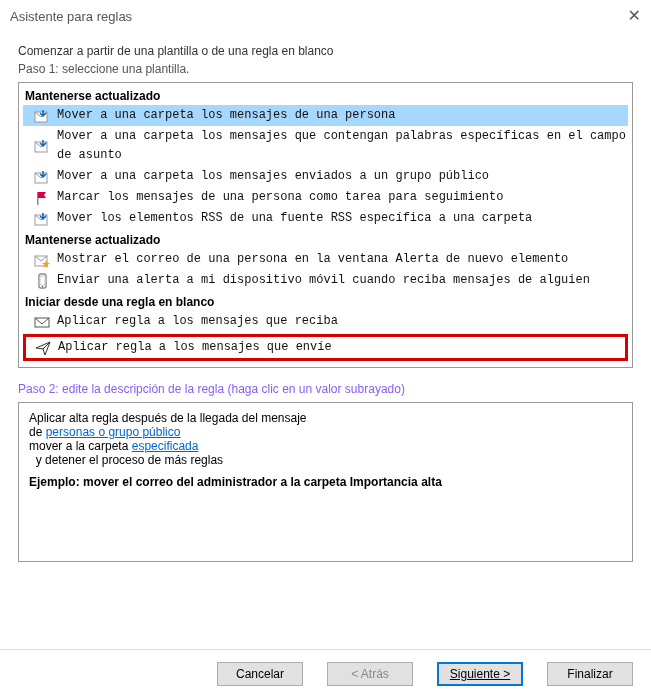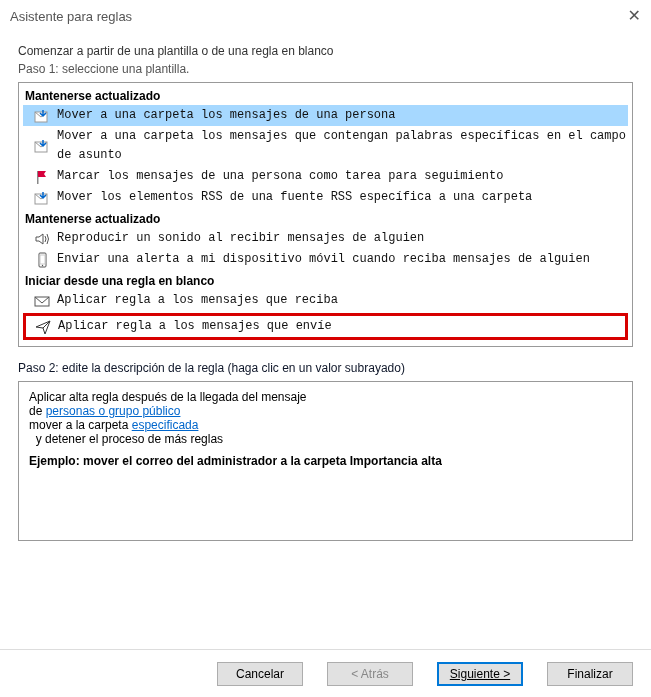--- a/index.html
+++ b/index.html
@@ -71,21 +71,21 @@
     justify-content: center;
     margin-right: 6px;
     flex-shrink: 0;
   }
   .highlight-wrap {
     border: 3px solid #d70000;
     margin: 2px 0 0 0;
     padding: 0;
   }
   .step2-label {
-    color: #0f172a;
+    color: #8b5cf6;
     margin: 14px 0 6px 0;
   }
   .desc-box {
     border: 1px solid #999;
     padding: 8px 10px;
     background: #fff;
     min-height: 160px;
   }
   .desc-box .link {
     color: #0066cc;
@@ -161,20 +161,30 @@
       <span class="icon">
         <svg width="16" height="16">
             <rect x="1" y="4" width="12" height="10" fill="#fff" stroke="#999"></rect>
             <path d="M1 4 L7 9 L13 4" fill="none" stroke="#999"></path>
             <path d="M9 2 L9 7 M6 5 L9 8 L12 5" fill="none" stroke="#0066cc" stroke-width="1.5"></path>
           </svg>
       </span>
       <span>Mover a una carpeta los mensajes que contengan palabras específicas en el campo de asunto</span>
     </div>
 
+    <div class="rule-item">
+      <span class="icon">
+        <svg width="16" height="16">
+            <rect x="1" y="4" width="12" height="10" fill="#fff" stroke="#999"></rect>
+            <path d="M1 4 L7 9 L13 4" fill="none" stroke="#999"></path>
+            <path d="M9 2 L9 7 M6 5 L9 8 L12 5" fill="none" stroke="#0066cc" stroke-width="1.5"></path>
+          </svg>
+      </span>
+      <span>Mover a una carpeta los mensajes enviados a un grupo público</span>
+    </div>
 
     <div class="rule-item">
       <span class="icon">
         <svg width="16" height="16">
             <rect x="3" y="2" width="1.5" height="13" fill="#888"></rect>
             <path d="M4 2 L12 2 L10 5 L12 8 L4 8 Z" fill="#d7003c"></path>
           </svg>
       </span>
       <span>Marcar los mensajes de una persona como tarea para seguimiento</span>
     </div>
@@ -185,30 +195,31 @@
             <rect x="1" y="4" width="12" height="10" fill="#fff" stroke="#999"></rect>
             <path d="M1 4 L7 9 L13 4" fill="none" stroke="#999"></path>
             <path d="M9 2 L9 7 M6 5 L9 8 L12 5" fill="none" stroke="#0066cc" stroke-width="1.5"></path>
           </svg>
       </span>
       <span>Mover los elementos RSS de una fuente RSS específica a una carpeta</span>
     </div>
 
     <div class="section-header">Mantenerse actualizado</div>
 
-
-    <div class="rule-item">
-      <span class="icon">
-        <svg width="16" height="16">
-            <path d="M2 6 L5 6 L9 3 L9 13 L5 10 L2 10 Z" fill="none" stroke="#555"></path>
-            <path d="M11 5 Q13 8 11 11 M13 3 Q16 8 13 13" fill="none" stroke="#555"></path>
-          </svg>
-      </span>
-      <span>Reproducir un sonido al recibir mensajes de alguien</span>
-    </div>
+    <div class="rule-item">
+      <span class="icon">
+        <svg width="16" height="16">
+            <rect x="1" y="4" width="12" height="10" fill="#fff" stroke="#999"></rect>
+            <path d="M1 4 L7 9 L13 4" fill="none" stroke="#999"></path>
+            <polygon points="12,8 13,11 16,11 13.5,13 14.5,16 12,14 9.5,16 10.5,13 8,11 11,11" fill="#f0a020"></polygon>
+          </svg>
+      </span>
+      <span>Mostrar el correo de una persona en la ventana Alerta de nuevo elemento</span>
+    </div>
+
 
     <div class="rule-item">
       <span class="icon">
         <svg width="16" height="16">
             <rect x="5" y="1" width="7" height="14" rx="1" fill="none" stroke="#555"></rect>
             <rect x="6" y="3" width="5" height="9" fill="none" stroke="#ccc"></rect>
             <circle cx="8.5" cy="13.5" r="0.7" fill="#555"></circle>
           </svg>
       </span>
       <span>Enviar una alerta a mi dispositivo móvil cuando reciba mensajes de alguien</span>

